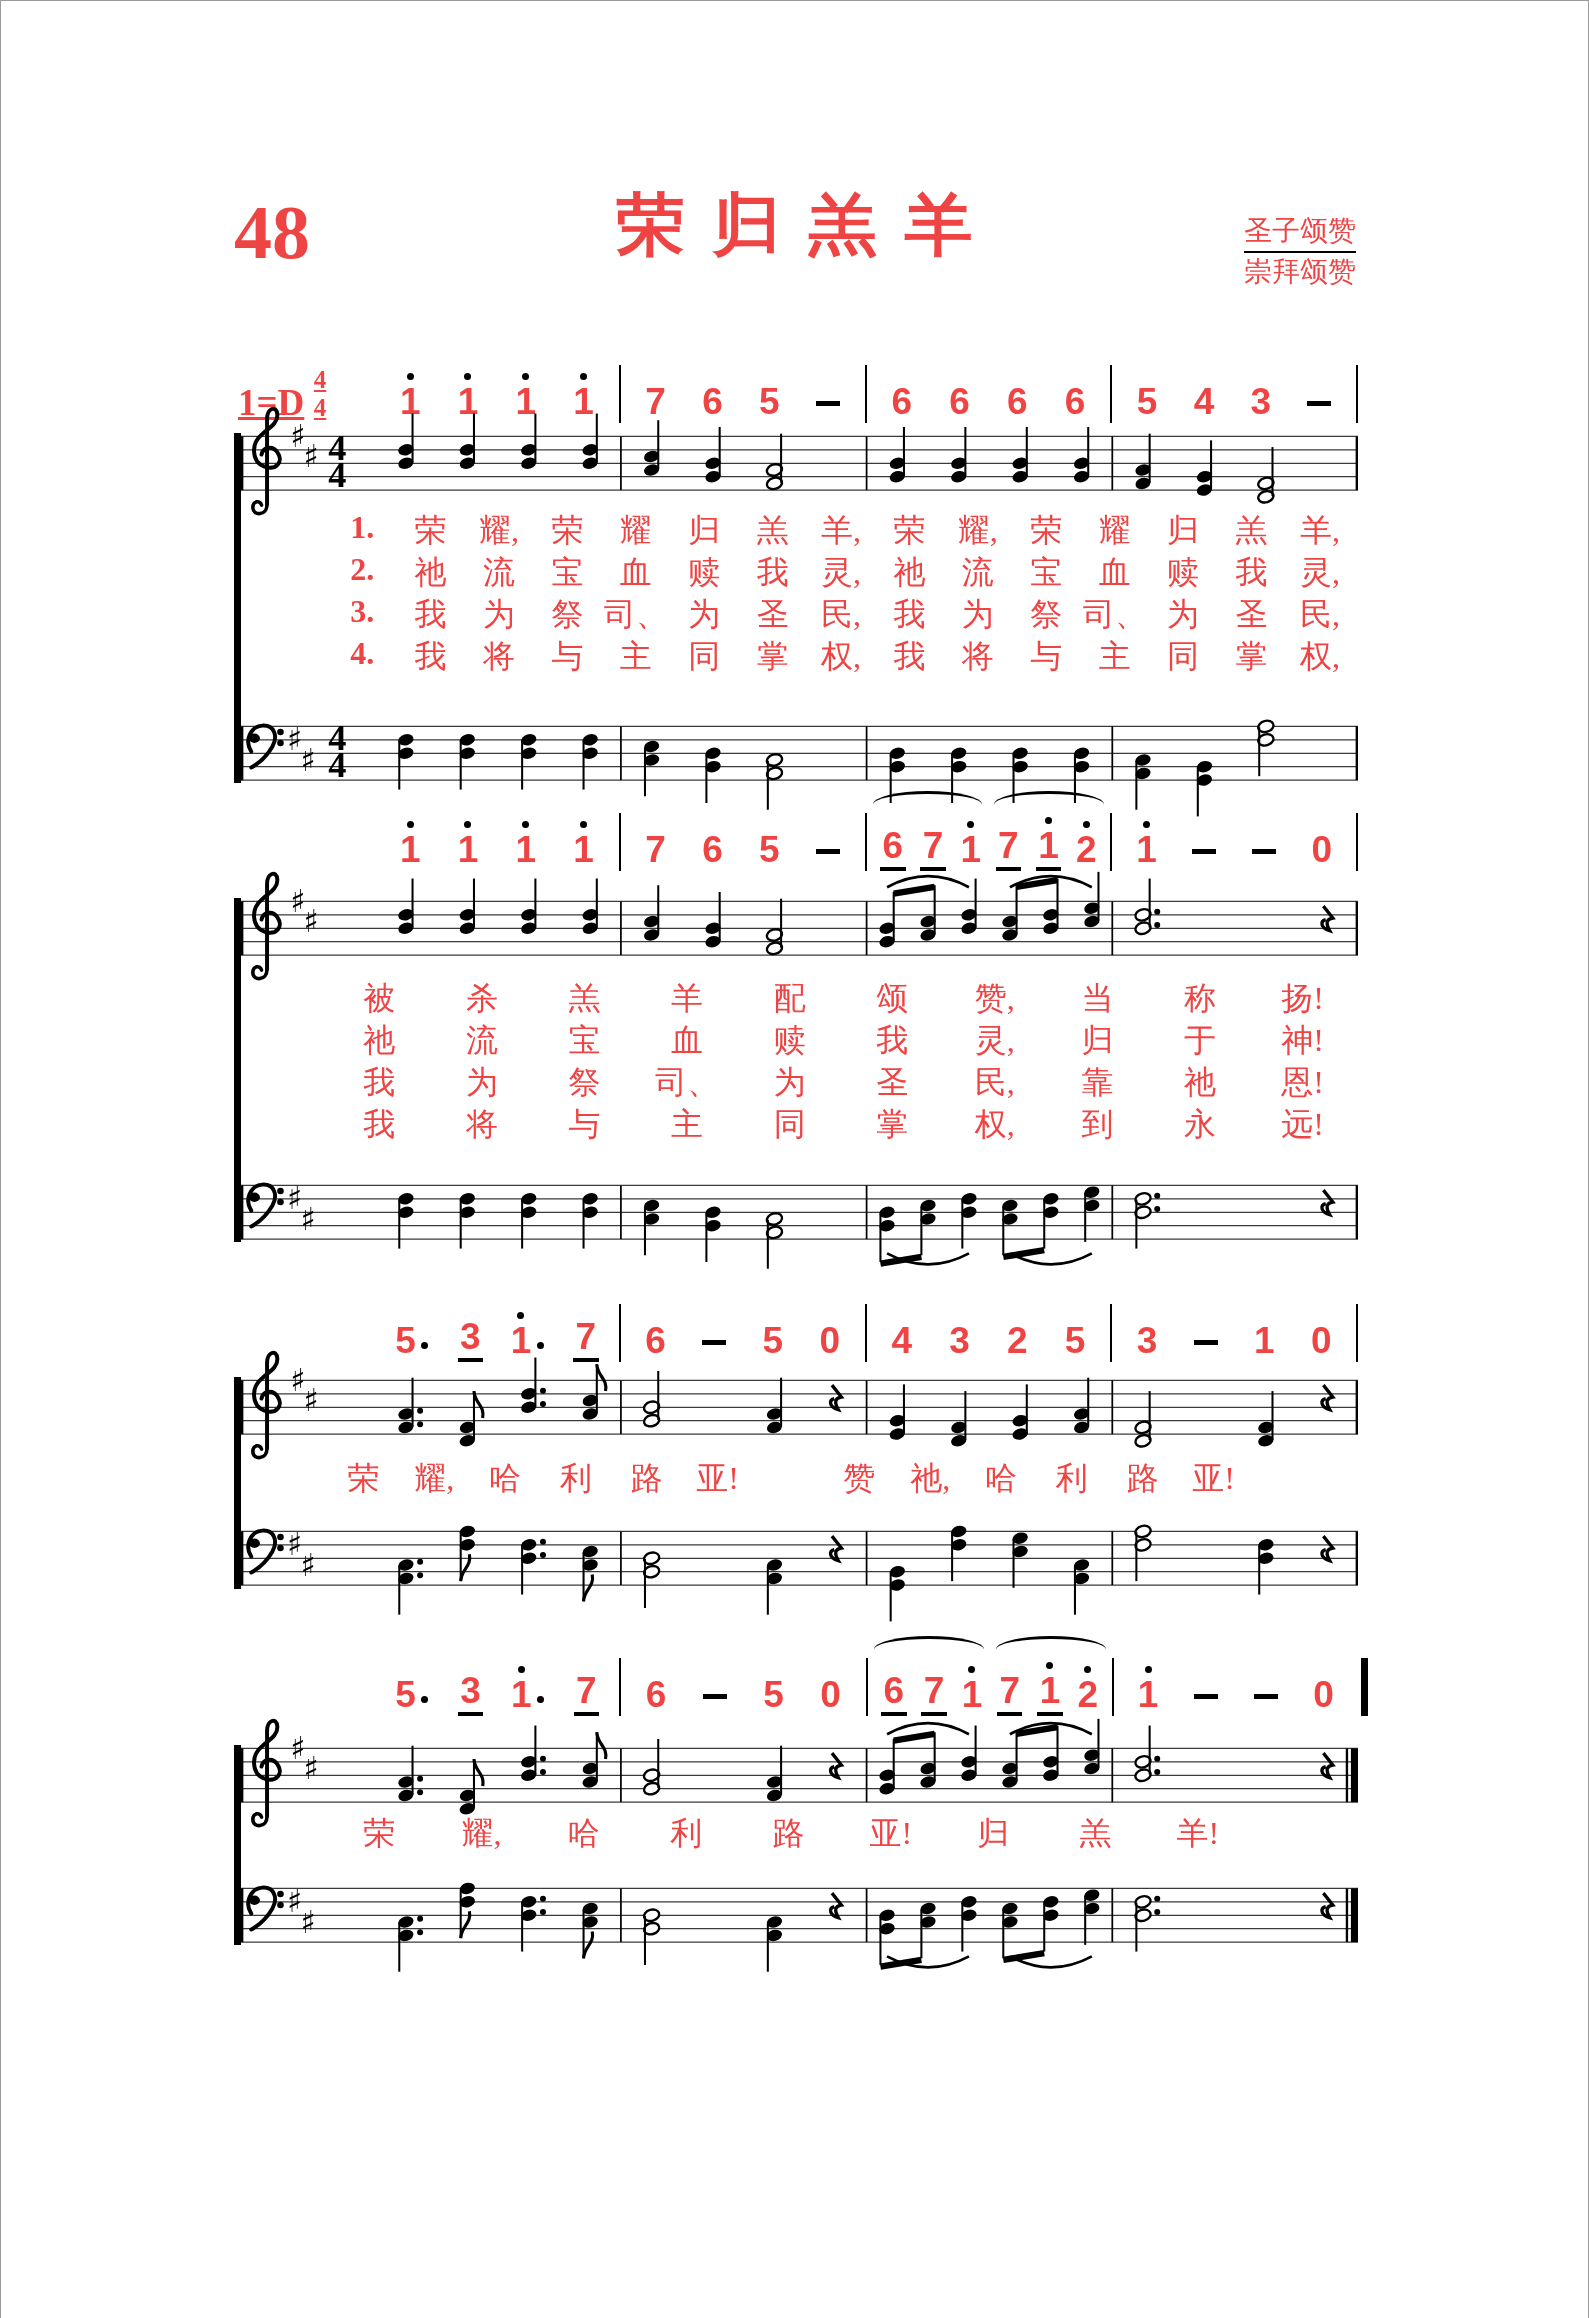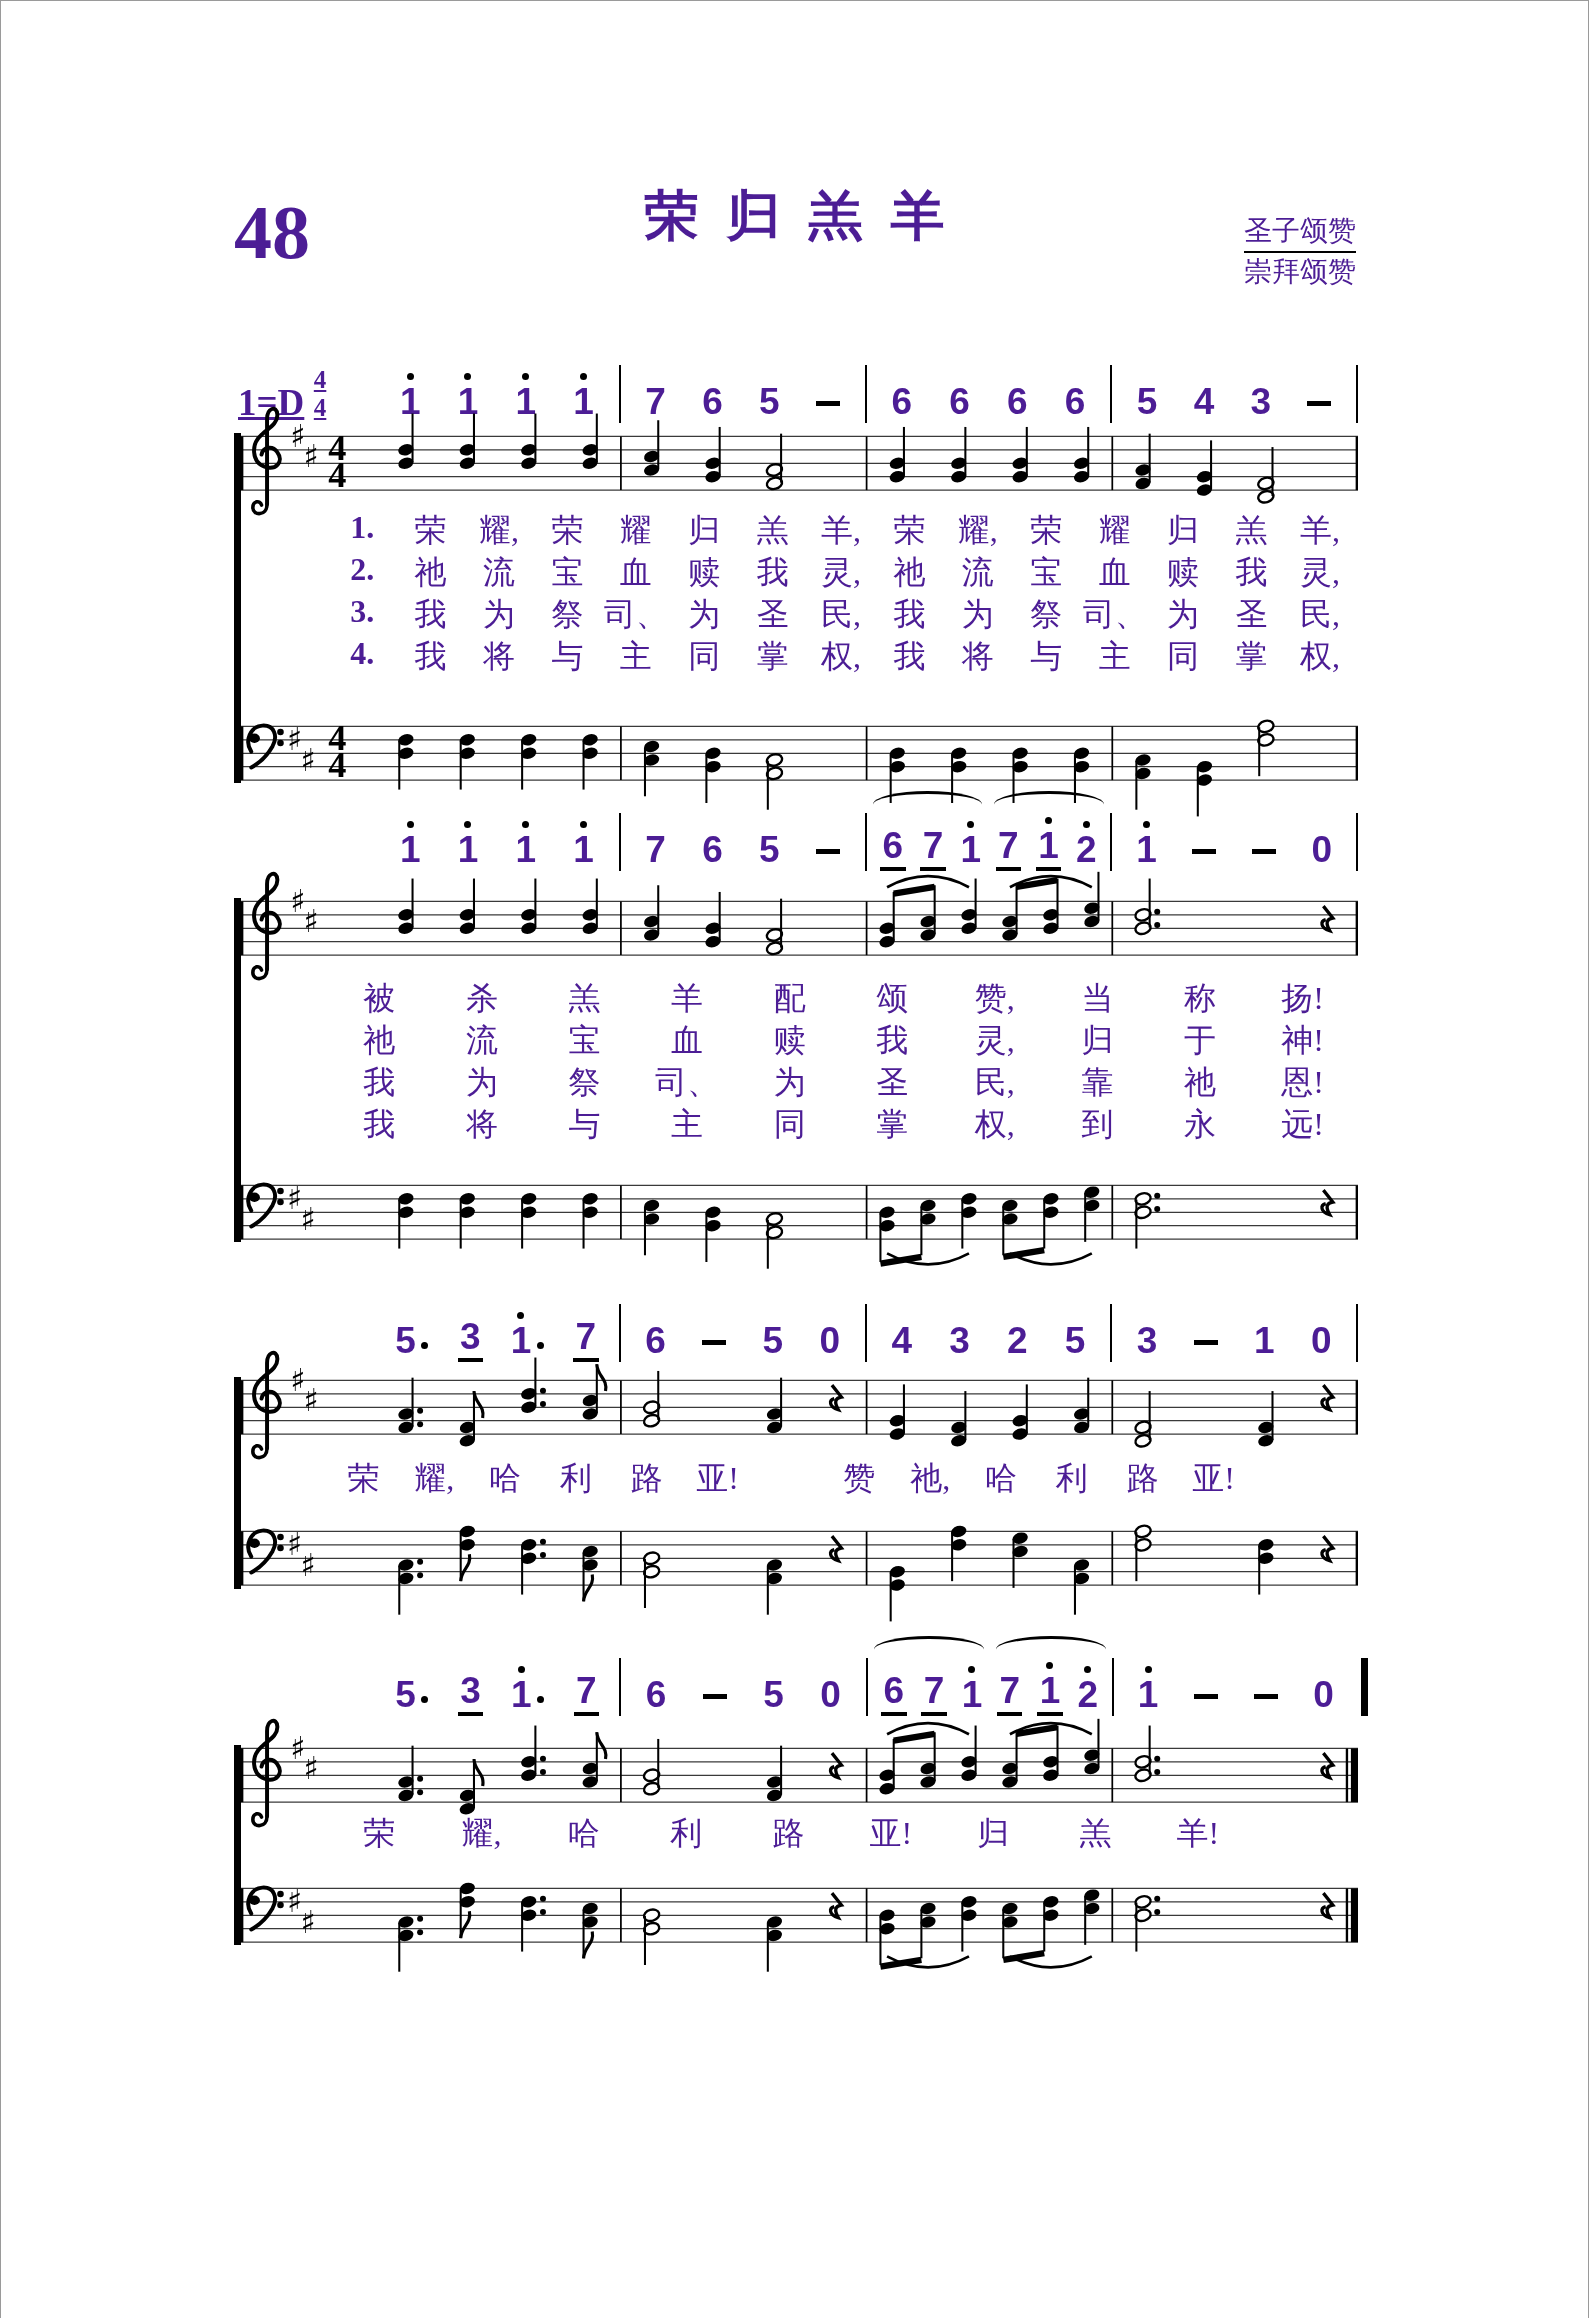--- a/index.html
+++ b/index.html
@@ -1,18 +1,18 @@
 <!DOCTYPE html>
 <html style="font-size:12.6px"><head>
 <meta charset="utf-8">
 <style>
   html,body{margin:0;padding:0;background:#fff;}
-  .page{position:relative;width:1589px;height:2319px;background:#fff;outline:1.6px solid #9a9a9a;outline-offset:-1.6px;font-family:"Liberation Serif",serif;color:#4c1d95;overflow:hidden;}
+  .page{position:relative;width:1589px;height:2319px;background:#fff;outline:1.6px solid #9a9a9a;outline-offset:-1.6px;font-family:"Liberation Serif",serif;color:#ef4444;overflow:hidden;}
   .hymn-number{position:absolute;left:234px;top:189px;font:700 76px "Liberation Serif",serif;}
-  .hymn-title{position:absolute;left:0;width:100%;top:180px;text-align:center;font-weight:700;font-size:54px;letter-spacing:28px;text-indent:28px;white-space:nowrap;}
+  .hymn-title{position:absolute;left:0;width:100%;top:180px;text-align:center;font-weight:700;font-size:68px;letter-spacing:28px;text-indent:28px;white-space:nowrap;}
   .cats{position:absolute;left:1244px;top:212px;font-size:28px;line-height:38px;text-align:left;}
   .cats .c0{border-bottom:2px solid #000;padding-bottom:0.8px;}
   .hymn-sub{position:absolute;left:0;width:100%;top:295px;text-align:center;font:700 37px "Liberation Sans",sans-serif;letter-spacing:1.6px;}
   
   .jp-row{position:absolute;left:375px;width:983px;height:58px;display:flex;}
   .jp-m{flex:1;position:relative;display:flex;align-items:flex-end;justify-content:space-around;padding:0 6.3px;box-sizing:border-box;}
   .jp-m + .jp-m{border-left:2px solid #000;}
   .jp-row .jp-m:last-child{border-right:2px solid #000;}
   .jp-row.final .jp-m:last-child{border-right:2.4px solid #000;}
   .jp-fin{position:absolute;right:-9.5px;top:0;bottom:0;width:7px;background:#000;}

